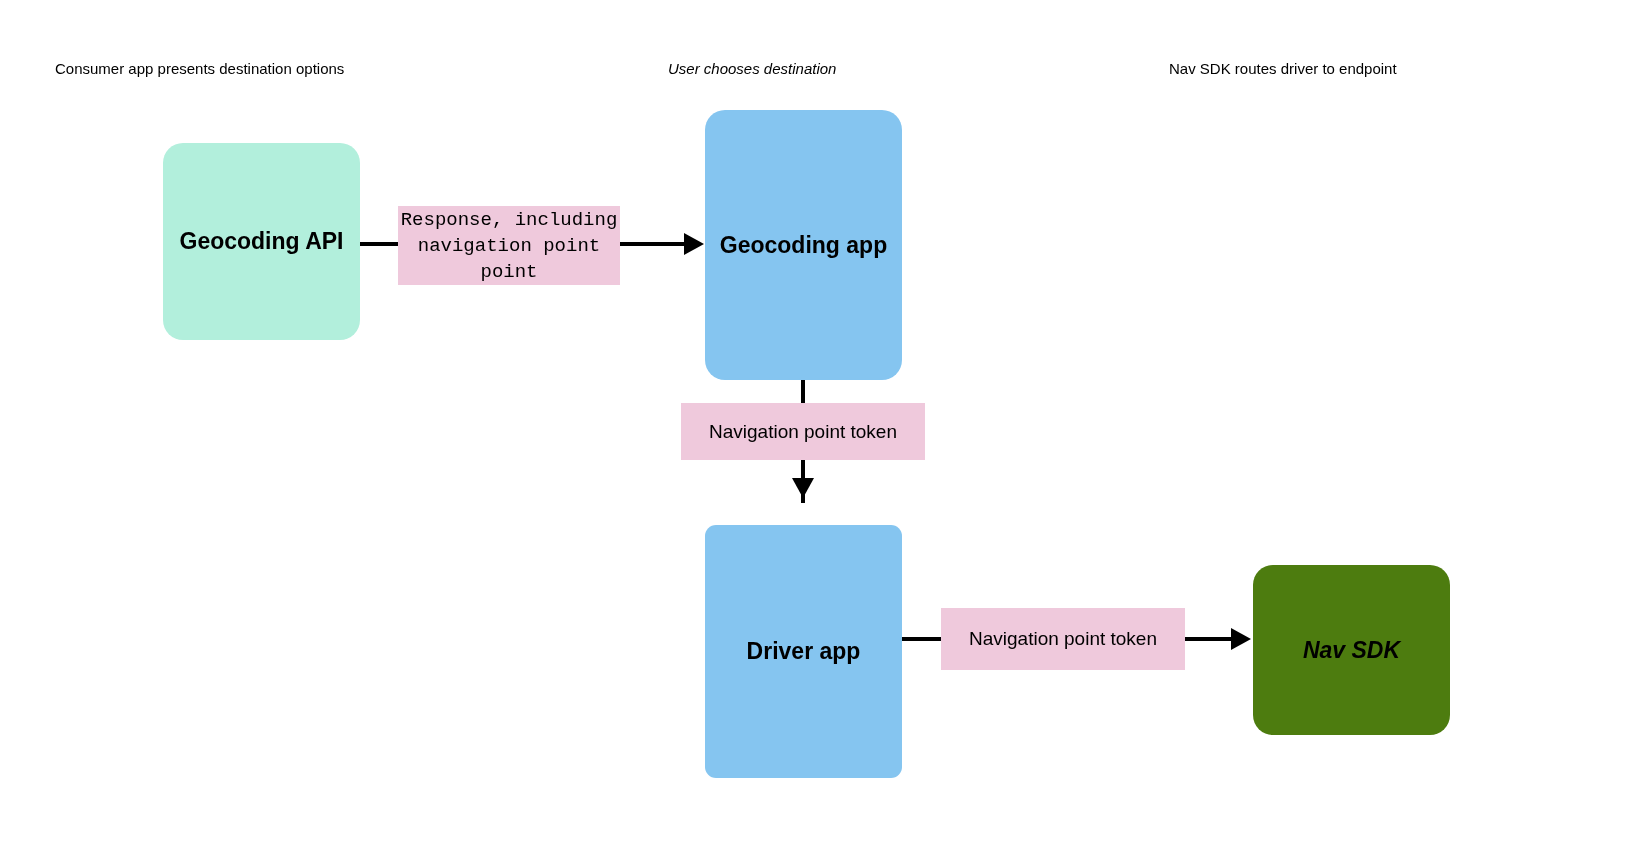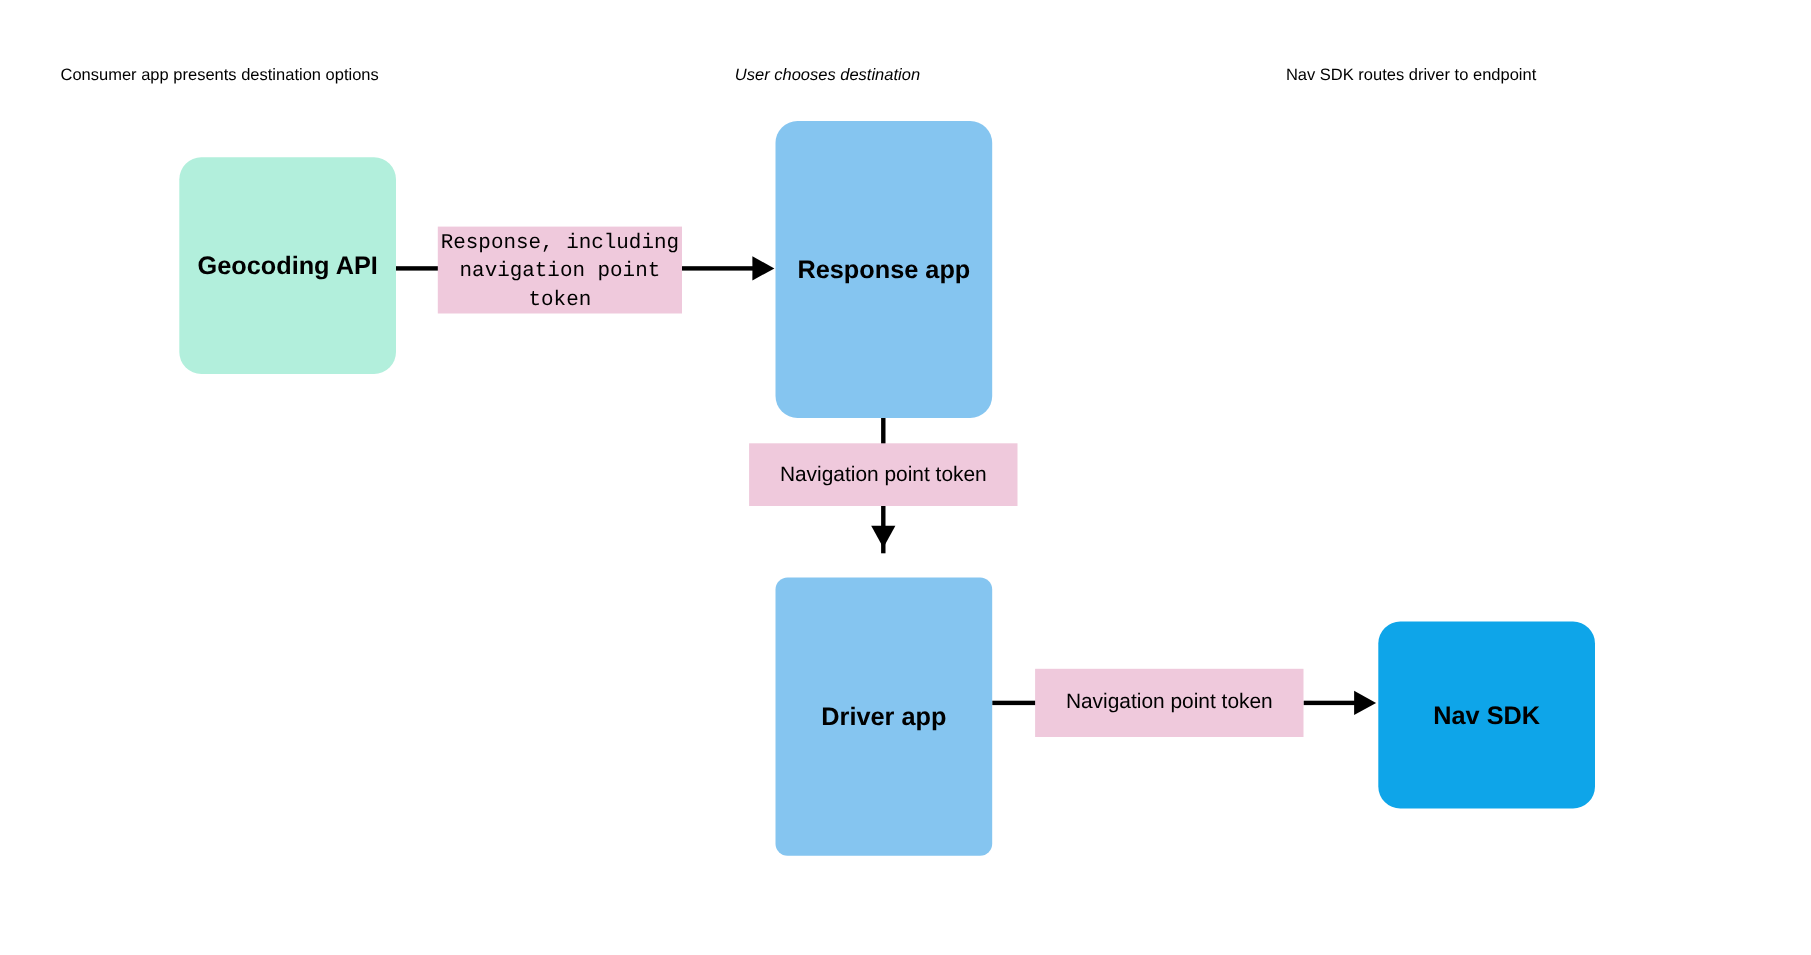--- a/index.html
+++ b/index.html
@@ -154,36 +154,36 @@
 
   <div class="edge edge-h" id="edge-3a"></div>
   <div class="edge edge-h" id="edge-3b"></div>
   <div class="arrowhead arrowhead-right" id="arrow-3"></div>
 
   <div class="node" id="node-geocoding" style="background:#B2EFDC;">
     <div class="node-label">Geocoding API</div>
   </div>
 
   <div class="node" id="node-consumer" style="background:#85C5F0;">
-    <div class="node-label">Response app</div>
+    <div class="node-label">Geocoding app</div>
   </div>
 
   <div class="node" id="node-driver" style="background:#85C5F0;border-radius:11px;">
     <div class="node-label">Driver app</div>
   </div>
 
-  <div class="node" id="node-navsdk" style="background:#0ea5e9;">
+  <div class="node" id="node-navsdk" style="background:#4d7c0f;font-style:italic;">
     <div class="node-label">Nav SDK</div>
   </div>
 
   <div class="edge-label" id="label-response">
     <span>
       <span>Response, including</span><br>
       <span>navigation point</span><br>
-      <span>token</span>
+      <span>point</span>
     </span>
   </div>
 
   <div class="edge-label" id="label-npt-mid">
     <span>Navigation point token</span>
   </div>
 
   <div class="edge-label" id="label-npt-bottom">
     <span>Navigation point token</span>
   </div>

